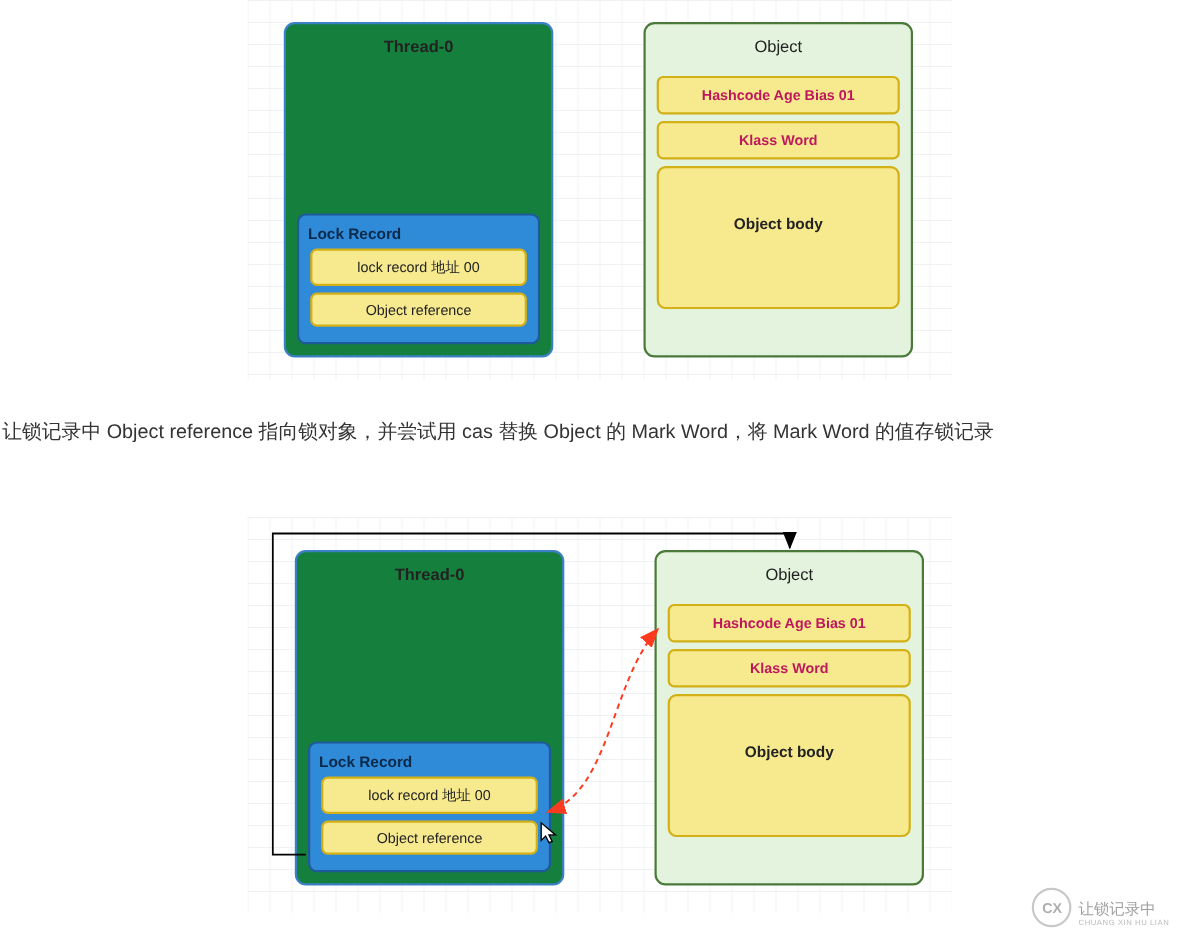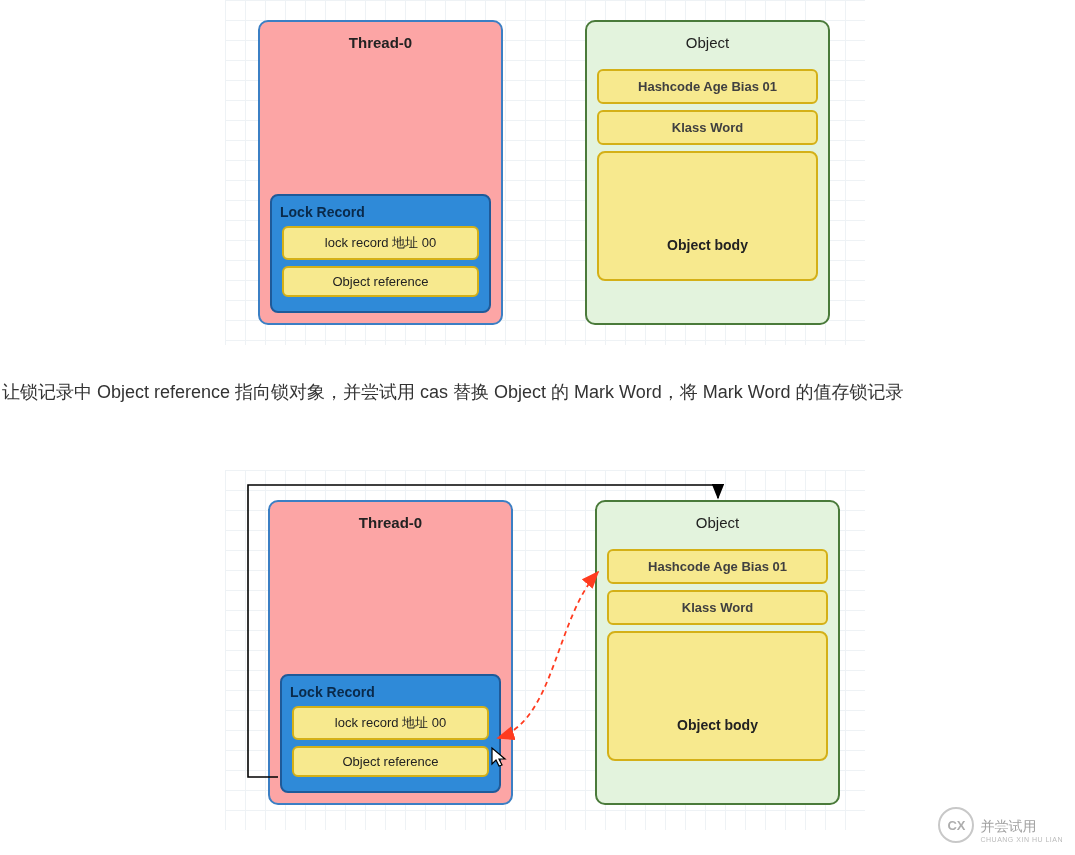--- a/index.html
+++ b/index.html
@@ -1,29 +1,29 @@
 <!DOCTYPE html>
 <html><head>
 <meta charset="utf-8">
 <style>
   *{box-sizing:border-box;margin:0;padding:0}
   body{font-family:"Microsoft YaHei","Segoe UI",Arial,sans-serif;background:#fff;width:1075px;height:855px;position:relative;overflow:hidden}
   .grid-bg{position:absolute;background-image:linear-gradient(#eef2f5 1px,transparent 1px),linear-gradient(90deg,#eef2f5 1px,transparent 1px);background-size:20px 20px;background-color:#fff}
   .grid1{left:225px;top:0;width:640px;height:345px}
   .grid2{left:225px;top:470px;width:640px;height:360px}
-  .thread-box{position:absolute;width:245px;height:305px;background:#fca5a5;border:2px solid #3b7fc4;border-radius:10px}
+  .thread-box{position:absolute;width:245px;height:305px;background:#15803d;border:2px solid #3b7fc4;border-radius:10px}
   .thread-title{text-align:center;font-weight:700;font-size:15px;padding:12px 0;color:#222}
   .lock-record{position:absolute;bottom:10px;left:10px;right:10px;background:#2f8ad8;border:2px solid #1e5a99;border-radius:8px;padding:8px}
   .lock-title{text-align:left;font-weight:700;font-size:14px;color:#0a2a4a;margin-bottom:6px}
   .small-pill{background:#f7e98e;border:2px solid #d4b017;border-radius:6px;text-align:center;font-weight:400;font-size:13px;padding:6px 4px;margin:6px 2px;color:#222}
   .object-box{position:absolute;width:245px;height:305px;background:#e3f3dd;border:2px solid #4a7a3a;border-radius:10px}
   .object-title{text-align:center;font-weight:400;font-size:15px;padding:12px 0;color:#222}
   .obj-inner{margin:4px 10px}
-  .obj-pill{background:#f7e98e;border:2px solid #d4b017;border-radius:6px;text-align:center;font-weight:700;font-size:13px;padding:8px 4px;margin:6px 0;color:#404040}
-  .obj-body{background:#f7e98e;border:2px solid #d4b017;border-radius:8px;text-align:center;font-weight:700;font-size:14px;padding-top:84px;height:130px;margin-top:6px;color:#222}
+  .obj-pill{background:#f7e98e;border:2px solid #d4b017;border-radius:6px;text-align:center;font-weight:700;font-size:13px;padding:8px 4px;margin:6px 0;color:#be185d}
+  .obj-body{background:#f7e98e;border:2px solid #d4b017;border-radius:8px;text-align:center;font-weight:700;font-size:14px;padding-top:42px;height:130px;margin-top:6px;color:#222}
   .paragraph{position:absolute;left:2px;top:375px;right:10px;font-size:18px;line-height:1.9;color:#333}
   svg.overlay{position:absolute;left:0;top:0;pointer-events:none}
   .logo{position:absolute;right:12px;bottom:12px;display:flex;align-items:flex-end;gap:6px;opacity:.8}
   .logo-circle{width:36px;height:36px;border:2px solid #bbb;border-radius:50%;display:flex;align-items:center;justify-content:center;font-weight:700;color:#999;font-size:13px}
   .logo-text{font-size:14px;color:#888;font-weight:500}
   .logo-sub{font-size:7px;color:#aaa;letter-spacing:.5px}
   .cursor{position:absolute;left:490px;top:746px;pointer-events:none}
 </style>
 </head>
 <body>
@@ -88,16 +88,16 @@
   <path d="M 498 738 C 555 720, 555 620, 598 572" fill="none" stroke="#ff3b1f" stroke-width="1.8" stroke-dasharray="5 4" marker-start="url(#arrRrev)" marker-end="url(#arrR)"></path>
 </svg>
 
 <svg class="cursor" width="20" height="24">
   <path d="M2 2 L2 18 L6 14 L9 20 L12 19 L9 13 L15 13 Z" fill="#fff" stroke="#000" stroke-width="1.2"></path>
 </svg>
 
 <div class="logo">
   <div class="logo-circle">CX</div>
   <div>
-    <div class="logo-text">并尝试用</div>
+    <div class="logo-text">让锁记录中</div>
     <div class="logo-sub">CHUANG XIN HU LIAN</div>
   </div>
 </div>
 
 </body></html>

